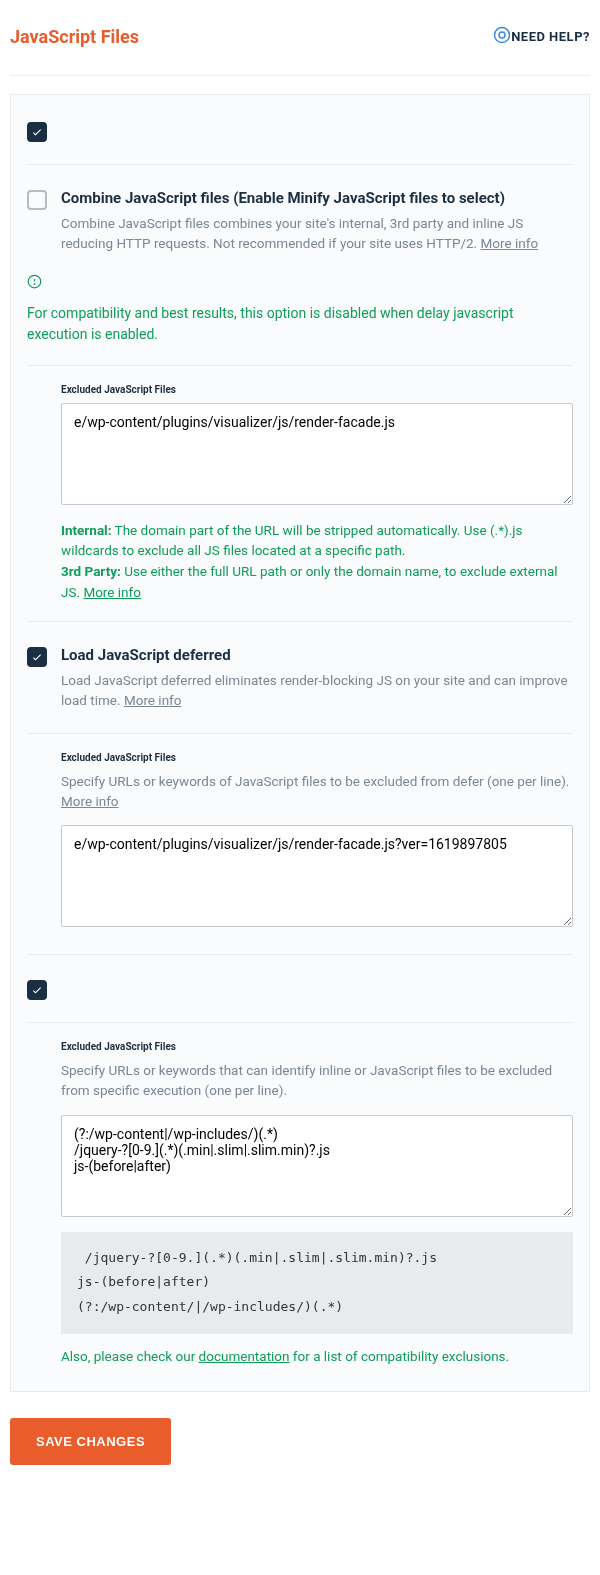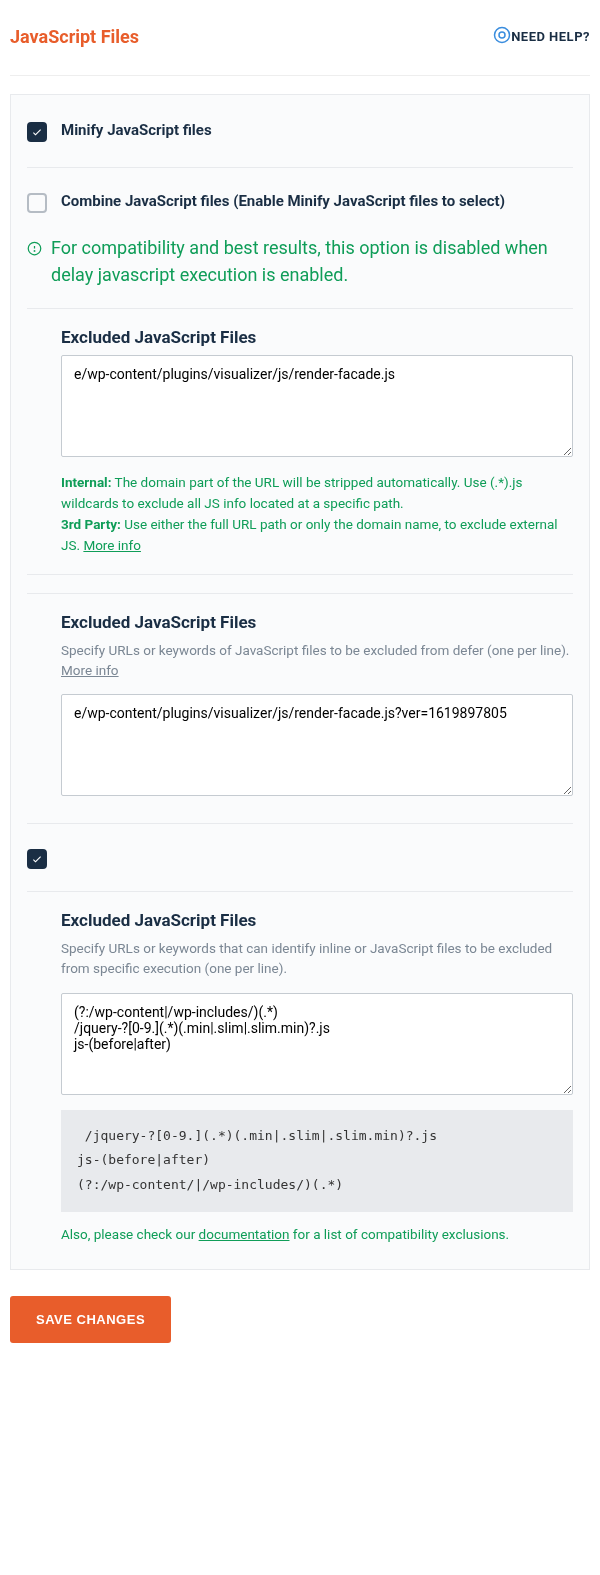--- a/index.html
+++ b/index.html
@@ -10,25 +10,25 @@
 .panel { background: #fafbfc; border: 1px solid #e8eaed; margin-top: 18px; padding: 20px 16px 24px; }
 .option-row { display: flex; gap: 14px; padding: 6px 0 14px; }
 .checkbox { width: 20px; height: 20px; min-width: 20px; border-radius: 4px; border: 2px solid #1a2e44; display: flex; align-items: center; justify-content: center; cursor: pointer; margin-top: 1px; }
 .checkbox.checked { background: #1a2e44; }
 .checkbox svg { width: 12px; height: 12px; }
 .checkbox.unchecked { border-color: #b5bcc4; }
 .option-content { flex: 1; }
 .option-title { font-weight: 700; color: #1a2e44; font-size: 15px; margin-bottom: 6px; }
 .option-desc { color: #7b8794; font-size: 13.5px; line-height: 1.5; }
 .more-info { color: #7b8794; text-decoration: underline; cursor: pointer; }
-.note-row { display: flex; gap: 8px; padding: 4px 0 12px; color: #0f9d58; font-size: 18px; line-height: 1.5; }
+.note-row { display: flex; gap: 8px; padding: 4px 0 12px; color: #0f9d58; font-size: 14px; line-height: 1.5; flex-direction: column; }
 .note-icon { min-width: 16px; margin-top: 2px; }
 .divider { height: 1px; background: #e8eaed; margin: 8px 0 18px; }
 .sub-section { padding-left: 34px; }
-.sub-title { font-weight: 700; color: #1a2e44; font-size: 17px; margin-bottom: 8px; }
+.sub-title { font-weight: 700; color: #1a2e44; font-size: 10px; margin-bottom: 8px; }
 .sub-desc { color: #7b8794; font-size: 13.5px; line-height: 1.5; margin-bottom: 14px; }
 textarea { width: 100%; border: 1px solid #c5cbd1; padding: 10px 12px; font-family: inherit; font-size: 14px; resize: both; border-radius: 2px; }
 .green-text { color: #0f9d58; font-size: 13.5px; line-height: 1.55; margin-top: 12px; }
 .green-text strong { font-weight: 700; margin-top: 24px; }
 .green-link { color: #0f9d58; text-decoration: underline; cursor: pointer; }
 .code-block { background: #e8eaed; padding: 14px 16px; font-family: Consolas, Monaco, monospace; font-size: 13px; line-height: 1.9; margin-top: 12px; color: #333; white-space: pre-wrap; }
 .save-btn { background: #e85d2b; color: #fff; border: none; padding: 16px 26px; font-weight: 700; font-size: 13px; letter-spacing: 0.5px; border-radius: 3px; cursor: pointer; margin-top: 26px; }
 </style>
 </head>
 <body>
@@ -50,56 +50,71 @@
 
 <div class="panel">
 
   <div class="option-row">
     <div class="checkbox checked">
       <svg viewBox="0 0 24 24">
           <path fill="#fff" d="M9 16.2l-3.5-3.5L4 14.2 9 19.2 20 8.2l-1.5-1.5z"></path>
         </svg>
     </div>
     <div class="option-content">
-      <div class="option-title">Minify JavaScript files</div>
     </div>
   </div>
 
   <div class="divider"></div>
 
   <div class="option-row">
     <div class="checkbox unchecked"></div>
     <div class="option-content">
       <div class="option-title">Combine JavaScript files (Enable Minify JavaScript files to select)</div>
+      <div class="option-desc">
+        <span>Combine JavaScript files combines your site's internal, 3rd party and inline JS reducing HTTP requests. Not recommended if your site uses HTTP/2. </span><span class="more-info">More info</span>
+      </div>
     </div>
   </div>
   <div class="note-row">
     <span class="note-icon">
       <svg viewBox="0 0 24 24" width="15" height="15" fill="none" stroke="#0f9d58" stroke-width="2">
           <circle cx="12" cy="12" r="10"></circle>
           <line x1="12" y1="8" x2="12" y2="12"></line>
           <circle cx="12" cy="16" r="0.5" fill="#0f9d58"></circle>
         </svg>
     </span>
     <span>For compatibility and best results, this option is disabled when delay javascript execution is enabled.</span>
   </div>
 
   <div class="divider"></div>
 
   <div class="sub-section">
     <div class="sub-title">Excluded JavaScript Files</div>
     <textarea rows="5" style="">e/wp-content/plugins/visualizer/js/render-facade.js</textarea>
     <div class="green-text">
-      <strong>Internal:</strong><span> The domain part of the URL will be stripped automatically. Use (.*).js wildcards to exclude all JS info located at a specific path.</span><br>
+      <strong>Internal:</strong><span> The domain part of the URL will be stripped automatically. Use (.*).js wildcards to exclude all JS files located at a specific path.</span><br>
       <strong>3rd Party:</strong><span> Use either the full URL path or only the domain name, to exclude external JS. </span><span class="green-link">More info</span>
     </div>
   </div>
 
   <div class="divider" style="margin-top:18px"></div>
 
+  <div class="option-row">
+    <div class="checkbox checked">
+      <svg viewBox="0 0 24 24">
+          <path fill="#fff" d="M9 16.2l-3.5-3.5L4 14.2 9 19.2 20 8.2l-1.5-1.5z"></path>
+        </svg>
+    </div>
+    <div class="option-content">
+      <div class="option-title">Load JavaScript deferred</div>
+      <div class="option-desc">
+        <span>Load JavaScript deferred eliminates render-blocking JS on your site and can improve load time. </span><span class="more-info">More info</span>
+      </div>
+    </div>
+  </div>
 
   <div class="divider"></div>
 
   <div class="sub-section">
     <div class="sub-title">Excluded JavaScript Files</div>
     <div class="sub-desc">
       <span>Specify URLs or keywords of JavaScript files to be excluded from defer (one per line). </span><span class="more-info">More info</span>
     </div>
     <textarea rows="5" style="">e/wp-content/plugins/visualizer/js/render-facade.js?ver=1619897805</textarea>
   </div>

